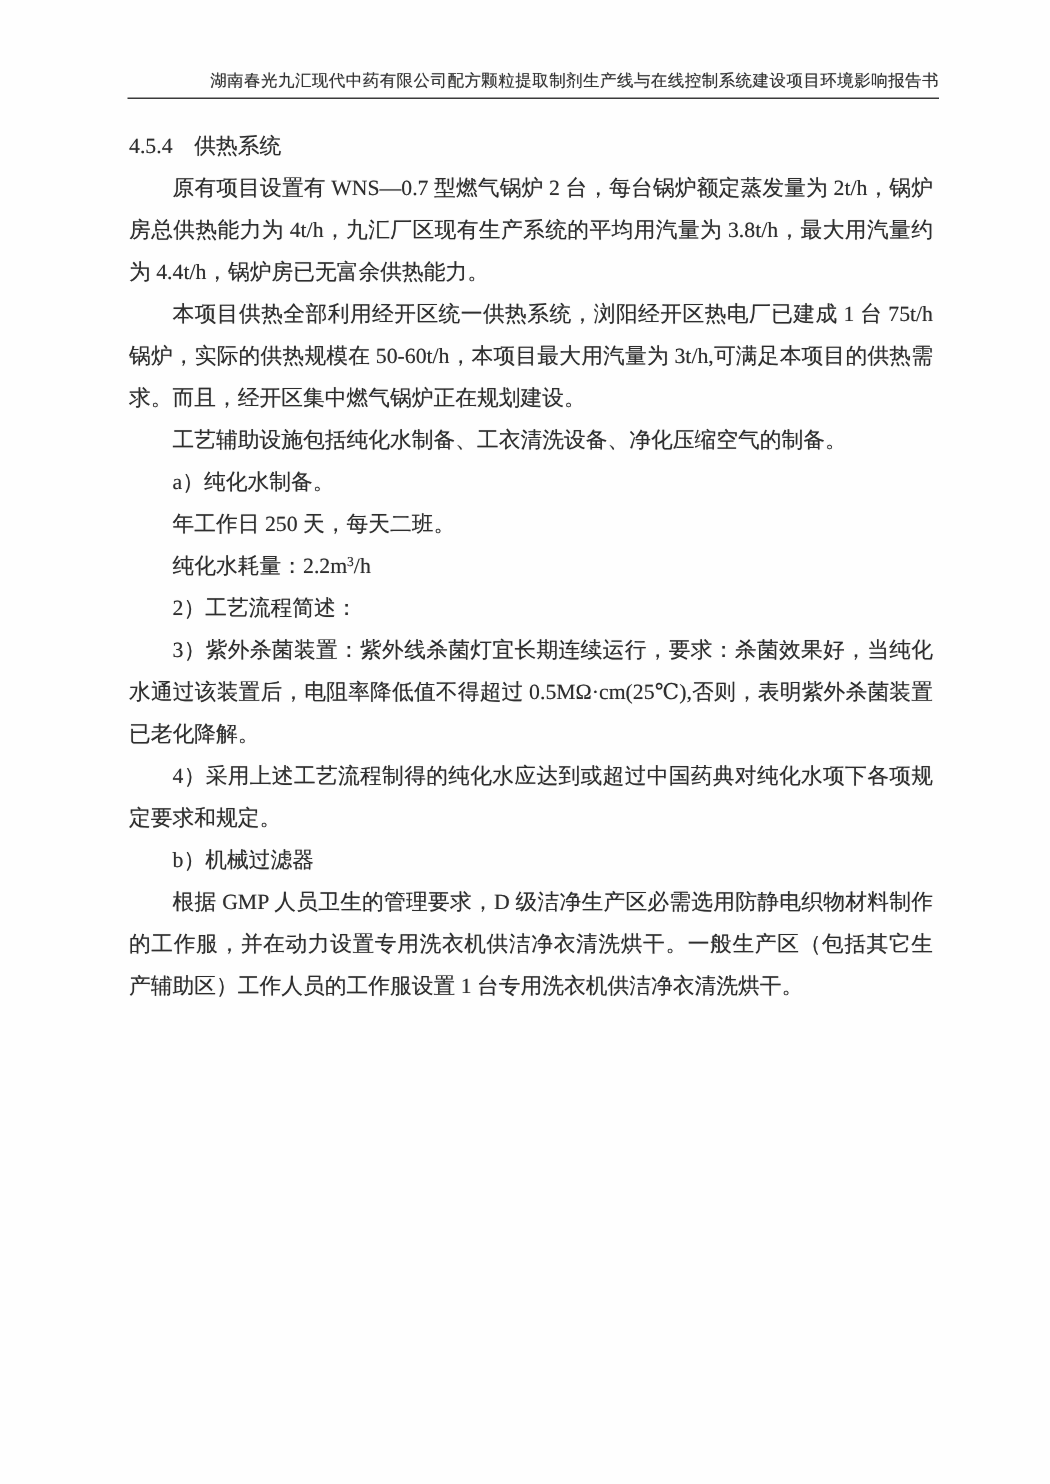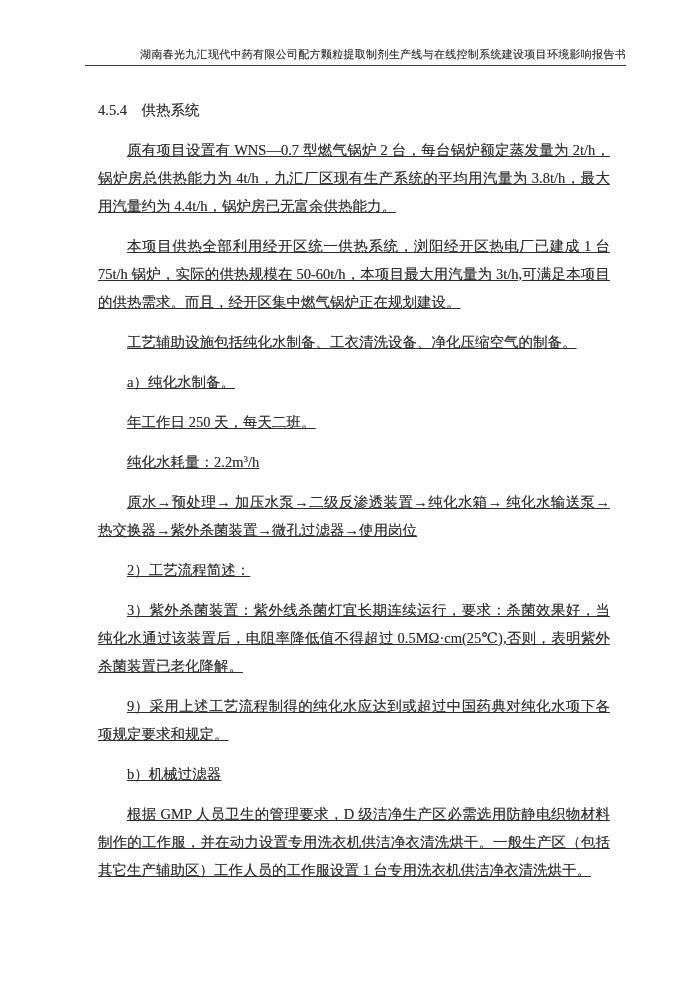--- a/index.html
+++ b/index.html
@@ -42,22 +42,22 @@
   .content {
     position: absolute;
     left: 86px;
     width: 536px;
     top: 84px;
     font-size: 14.5px;
     line-height: 28px;
     text-align: justify;
     text-shadow: 0 0 0.5px rgba(40,40,40,0.5);
   }
-  .content p { margin: 12px; }
-  .indent { text-indent: 2em; text-decoration: underline; }
+  .content p { margin: 0; }
+  .indent { text-indent: 2em; }
   .heading { text-indent: 0; }
   sup.cube {
     font-size: 9px;
     line-height: 0;
     vertical-align: 5px;
   }
   .page-footer {
     position: absolute;
     left: 86px;
     width: 536px;
@@ -79,22 +79,21 @@
   </header>
 
   <main class="content">
     <p class="heading">4.5.4　供热系统</p>
     <p class="indent">原有项目设置有 WNS—0.7 型燃气锅炉 2 台，每台锅炉额定蒸发量为 2t/h，锅炉房总供热能力为 4t/h，九汇厂区现有生产系统的平均用汽量为 3.8t/h，最大用汽量约为 4.4t/h，锅炉房已无富余供热能力。</p>
     <p class="indent">本项目供热全部利用经开区统一供热系统，浏阳经开区热电厂已建成 1 台 75t/h 锅炉，实际的供热规模在 50-60t/h，本项目最大用汽量为 3t/h,可满足本项目的供热需求。而且，经开区集中燃气锅炉正在规划建设。</p>
     <p class="indent">工艺辅助设施包括纯化水制备、工衣清洗设备、净化压缩空气的制备。</p>
     <p class="indent">a）纯化水制备。</p>
     <p class="indent">年工作日 250 天，每天二班。</p>
     <p class="indent"><span>纯化水耗量：2.2m</span><sup class="cube">3</sup><span>/h</span></p>
-    <p class="indent">原水→预处理→ 加压水泵→二级反渗透装置→纯化水箱→ 纯化水输送泵→热交换器→紫外杀菌装置→微孔过滤器→使用岗位</p>
     <p class="indent">2）工艺流程简述：</p>
     <p class="indent">3）紫外杀菌装置：紫外线杀菌灯宜长期连续运行，要求：杀菌效果好，当纯化水通过该装置后，电阻率降低值不得超过 0.5MΩ·cm(25℃),否则，表明紫外杀菌装置已老化降解。</p>
-    <p class="indent">9）采用上述工艺流程制得的纯化水应达到或超过中国药典对纯化水项下各项规定要求和规定。</p>
+    <p class="indent">4）采用上述工艺流程制得的纯化水应达到或超过中国药典对纯化水项下各项规定要求和规定。</p>
     <p class="indent">b）机械过滤器</p>
     <p class="indent">根据 GMP 人员卫生的管理要求，D 级洁净生产区必需选用防静电织物材料制作的工作服，并在动力设置专用洗衣机供洁净衣清洗烘干。一般生产区（包括其它生产辅助区）工作人员的工作服设置 1 台专用洗衣机供洁净衣清洗烘干。</p>
   </main>
 
 
 </div>
 
 </body></html>

